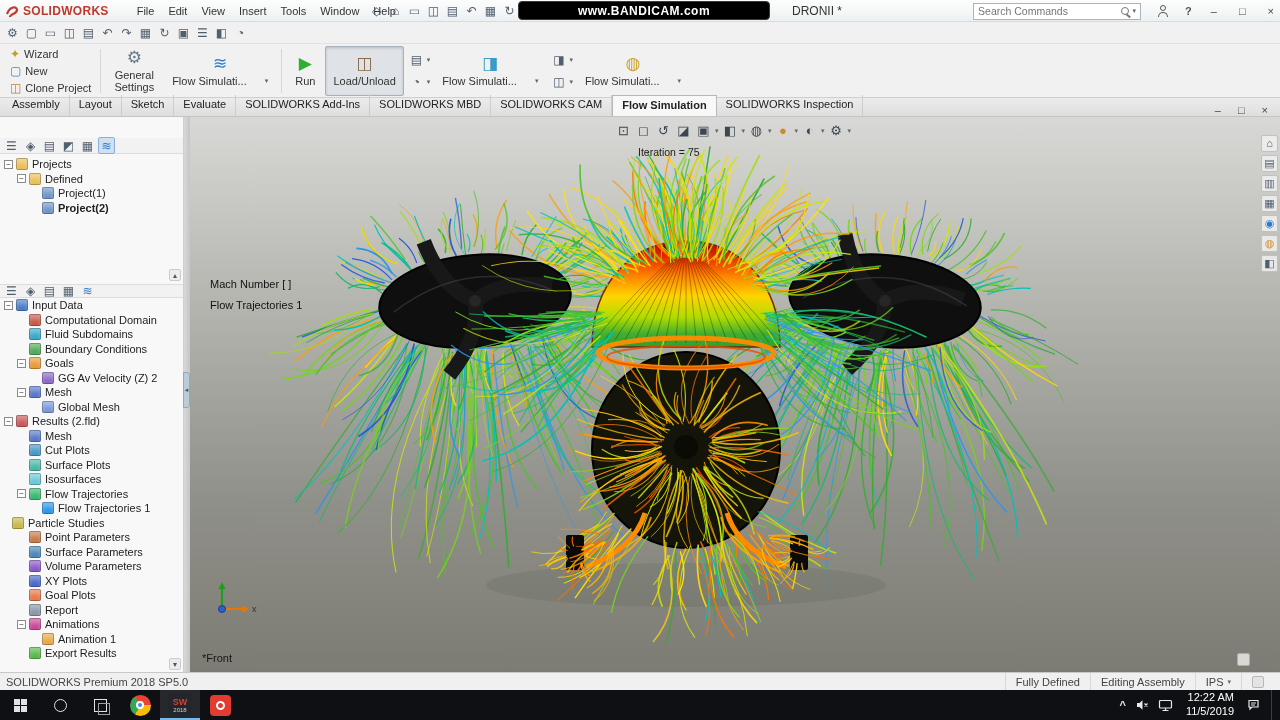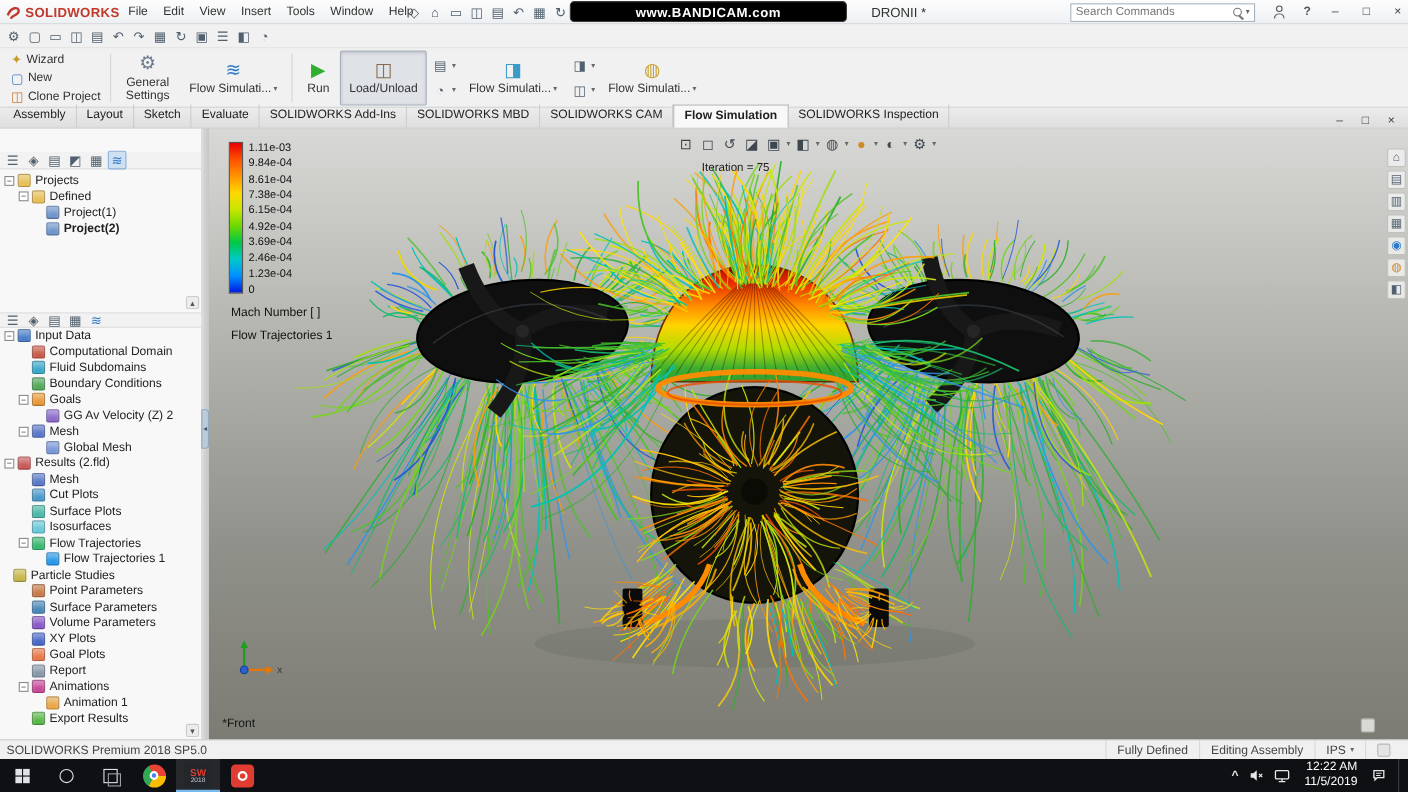--- a/index.html
+++ b/index.html
@@ -1,21 +1,21 @@
 <!DOCTYPE html>
 <html><head>
 <meta charset="utf-8">
 <style>
 *{box-sizing:border-box;margin:0;padding:0}
 html,body{width:1280px;height:720px;overflow:hidden}
 body{font-family:"Liberation Sans",sans-serif;font-size:11px;color:#222;background:#f0f0f0}
 
 
 #titlebar{height:22px;background:linear-gradient(#fdfdfd,#edf0f2);border-bottom:1px solid #d8dade;position:relative;display:flex;align-items:center;padding:0 4px;gap:1px}
-#logo{display:flex;align-items:center;gap:3px;margin-right:0}
+#logo{display:flex;align-items:center;gap:3px;margin-right:20px}
 #logo-text{font-weight:bold;font-size:12px;color:#c0392b;letter-spacing:0.3px}
 .menu{padding:2px 7px;color:#333;font-size:11px}
 #tb-icons{position:absolute;left:368px;top:2px;display:flex;gap:2px}
 .gicon{display:inline-flex;align-items:center;justify-content:center;width:17px;height:17px;font-size:12px;color:#51606e;line-height:1}
 .gicon.sel{background:#cfe0f2;border:1px solid #8ab0d8;border-radius:2px}
 .caret{font-size:7px;color:#666;align-self:center}
 #bandicam{position:absolute;left:518px;top:1px;width:252px;height:19px;background:#000;border:1px solid #3a3a3a;border-radius:4px;color:#fff;display:flex;align-items:center;justify-content:center;font-weight:bold;font-size:12px;letter-spacing:0.5px}
 #doc-title{position:absolute;left:792px;top:4px;font-size:12px;color:#333}
 #tb-right{position:absolute;right:3px;top:2px;display:flex;align-items:center;gap:16px;height:18px}
 .searchbox{display:flex;align-items:center;background:#fff;border:1px solid #a8b4c0;height:17px;padding:0 4px;gap:4px;width:168px}
@@ -31,21 +31,21 @@
 
 #quickbar{height:22px;background:#f1f1f2;border-bottom:1px solid #e0e0e0;display:flex;align-items:center;padding:0 4px;gap:2px}
 
 
 #ribbon{height:54px;background:#f1f1f2;border-bottom:1px solid #cfcfcf;display:flex;align-items:center;gap:2px;padding:0 2px}
 .rb-stack{display:flex;flex-direction:column;justify-content:center;gap:1px;padding-left:4px}
 .rb-small{display:flex;align-items:center;gap:4px;padding:0 4px;height:16px;border-radius:2px}
 .rb-small .rb-txt{font-size:11px;color:#333;white-space:nowrap}
 .rb-ic{font-size:12px;line-height:1}
 .rb-big{display:flex;flex-direction:column;align-items:center;justify-content:center;padding:2px 7px;gap:2px;height:50px;border:1px solid transparent;border-radius:2px}
-.rb-big .rb-txt{font-size:11px;color:#333;white-space:nowrap;display:flex;align-items:center;gap:2px}
+.rb-big .rb-txt{font-size:11px;color:#333;white-space:nowrap;display:flex;align-items:center;gap:18px}
 .rb-ic-big{font-size:17px;line-height:18px}
 .rb-2line{display:flex;flex-direction:column;align-items:center;font-size:11px;color:#333;line-height:12px}
 .pressed{background:#dfe3e8;border-color:#a8b2bd;box-shadow:inset 0 1px 3px rgba(0,0,0,0.18)}
 .rb-sep{width:1px;height:44px;background:#d6d6d6;margin:0 3px}
 .rb-ministack{display:flex;flex-direction:column;justify-content:center;gap:5px;padding:0 2px}
 .rb-mini{display:flex;align-items:center;gap:2px}
 
 
 #tabbar{height:19px;background:linear-gradient(#ececec,#dedede);display:flex;align-items:flex-end;padding-left:3px;border-bottom:1px solid #c4c4c4}
 .tab{height:21px;line-height:18px;padding:0 9px;font-size:11px;color:#222;border-right:1px solid #cdcdcd;white-space:nowrap}
@@ -1503,35 +1503,20 @@
         </g>
         <g>
           <line x1="32" y1="492" x2="32" y2="470" stroke="#1e9e1e" stroke-width="2"></line>
           <path d="M32,465 l-3.5,7 l7,0 Z" fill="#1e9e1e"></path>
           <line x1="32" y1="492" x2="54" y2="492" stroke="#e87600" stroke-width="2"></line>
           <path d="M59,492 l-7,-3.5 l0,7 Z" fill="#e87600"></path>
           <circle cx="32" cy="492" r="3.5" fill="#2b5fd0" stroke="#16408e"></circle>
           <text x="62" y="495" font-size="9" fill="#333" font-family="Liberation Sans, sans-serif">x</text>
         </g>
       </svg>
-    <div id="legend">
-      <div id="legend-bar" style="background: linear-gradient(rgb(232, 0, 0), rgb(255, 80, 0), rgb(255, 148, 0), rgb(255, 216, 0), rgb(200, 230, 0), rgb(108, 216, 0), rgb(0, 200, 70), rgb(0, 200, 200), rgb(0, 144, 255), rgb(0, 24, 224));"></div>
-      <div id="legend-values">
-          <div>1.11e-03</div>
-          <div>9.84e-04</div>
-          <div>8.61e-04</div>
-          <div>7.38e-04</div>
-          <div>6.15e-04</div>
-          <div>4.92e-04</div>
-          <div>3.69e-04</div>
-          <div>2.46e-04</div>
-          <div>1.23e-04</div>
-          <div>0</div>
-        </div>
-    </div>
     <div id="legend-cap1">Mach Number [ ]</div>
     <div id="legend-cap2">Flow Trajectories 1</div>
     <div id="hud">
         <span class="gicon">⊡</span>
         <span class="gicon">◻</span>
         <span class="gicon">↺</span>
         <span class="gicon">◪</span>
         <span class="gicon">▣</span>
         <span class="caret">▾</span>
         <span class="gicon">◧</span>

